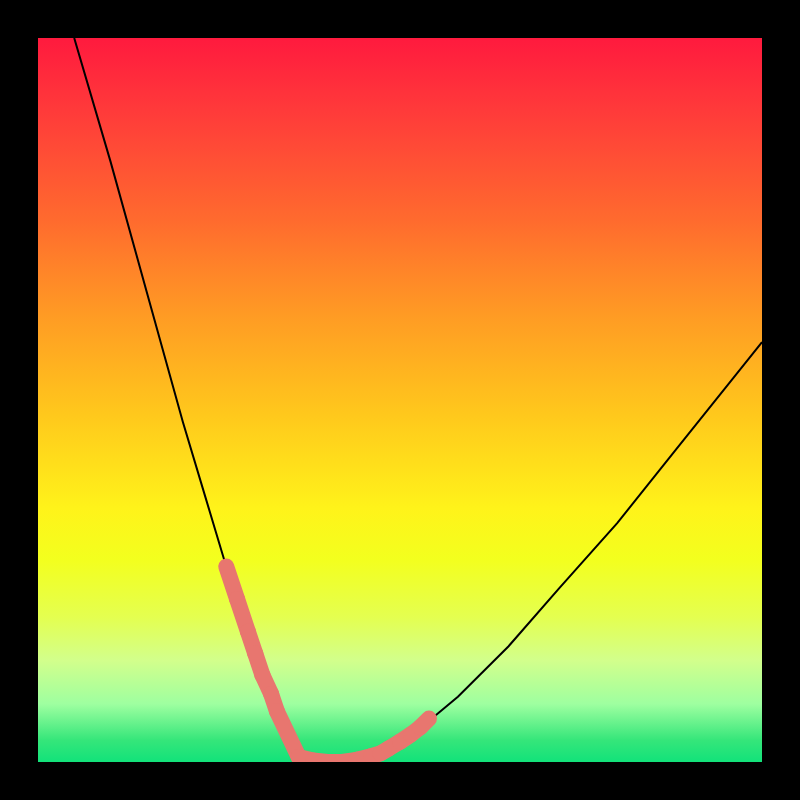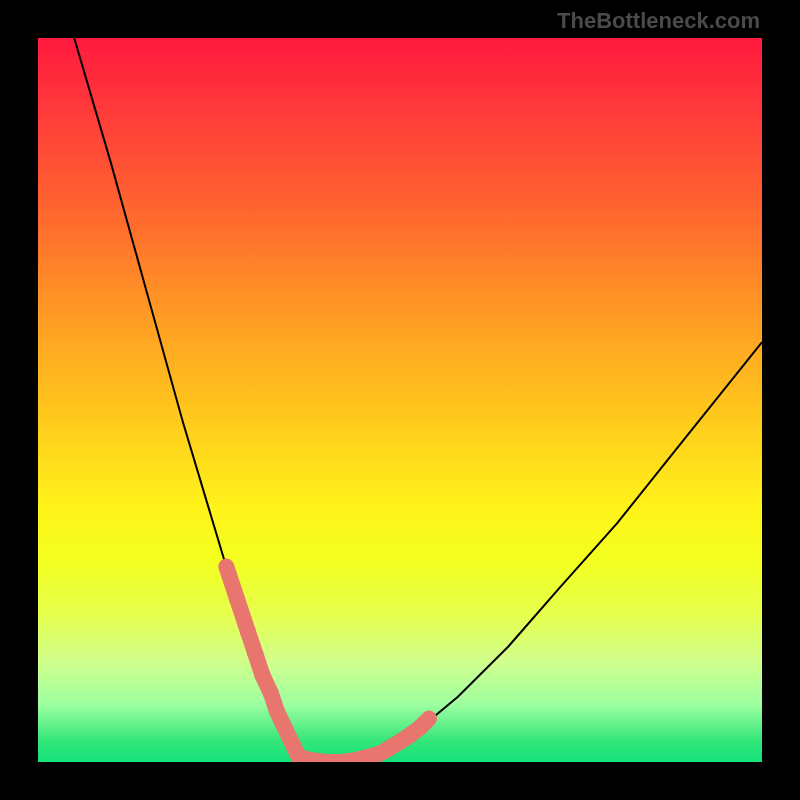--- a/index.html
+++ b/index.html
@@ -20,21 +20,20 @@
     #12e27a 100%);
 }
 .attrib{position:absolute;right:40px;top:8px;font:600 22px Arial,Helvetica,sans-serif;color:#4a4a4a}
 svg.curve{position:absolute;left:38px;top:38px;width:724px;height:724px;pointer-events:none}
 </style>
 </head>
 <body>
 
 <div class="frame">
   <div class="plot"></div>
-  <div class="attrib">TheBottleneck.com</div>
   <svg class="curve" viewBox="0 0 724 724" preserveAspectRatio="none">
     <path id="curvePath" fill="none" stroke="#000000" stroke-width="2" d="M36.2 0.0 L72.4 123.1 L108.6 253.4 L144.8 383.7 L166.5 456.1 L188.2 528.5 L210.0 593.7 L224.4 637.1 L238.9 673.3 L253.4 702.3 L267.9 716.8 L289.6 724.0 L311.3 724.0 L340.3 716.8 L376.5 695.0 L419.9 658.8 L470.6 608.2 L521.3 550.2 L579.2 485.1 L637.1 412.7 L695.0 340.3 L724.0 304.1"></path>
     <g id="markerGroup">
         <line x1="188.24" y1="528.52" x2="199.10000000000002" y2="561.1" stroke="#e8766f" stroke-width="16" stroke-linecap="round"></line>
         <line x1="199.10000000000002" y1="561.1" x2="209.95999999999998" y2="593.6800000000001" stroke="#e8766f" stroke-width="16" stroke-linecap="round"></line>
         <line x1="209.95999999999998" y1="593.6800000000001" x2="217.2" y2="615.4" stroke="#e8766f" stroke-width="16" stroke-linecap="round"></line>
         <line x1="217.2" y1="615.4" x2="224.44" y2="637.12" stroke="#e8766f" stroke-width="16" stroke-linecap="round"></line>
         <line x1="224.44" y1="637.12" x2="233.12800000000001" y2="655.944" stroke="#e8766f" stroke-width="16" stroke-linecap="round"></line>
         <line x1="233.12800000000001" y1="655.944" x2="238.92000000000002" y2="673.3199999999999" stroke="#e8766f" stroke-width="16" stroke-linecap="round"></line>
         <line x1="238.92000000000002" y1="673.3199999999999" x2="260.64" y2="718.932" stroke="#e8766f" stroke-width="16" stroke-linecap="round"></line>

